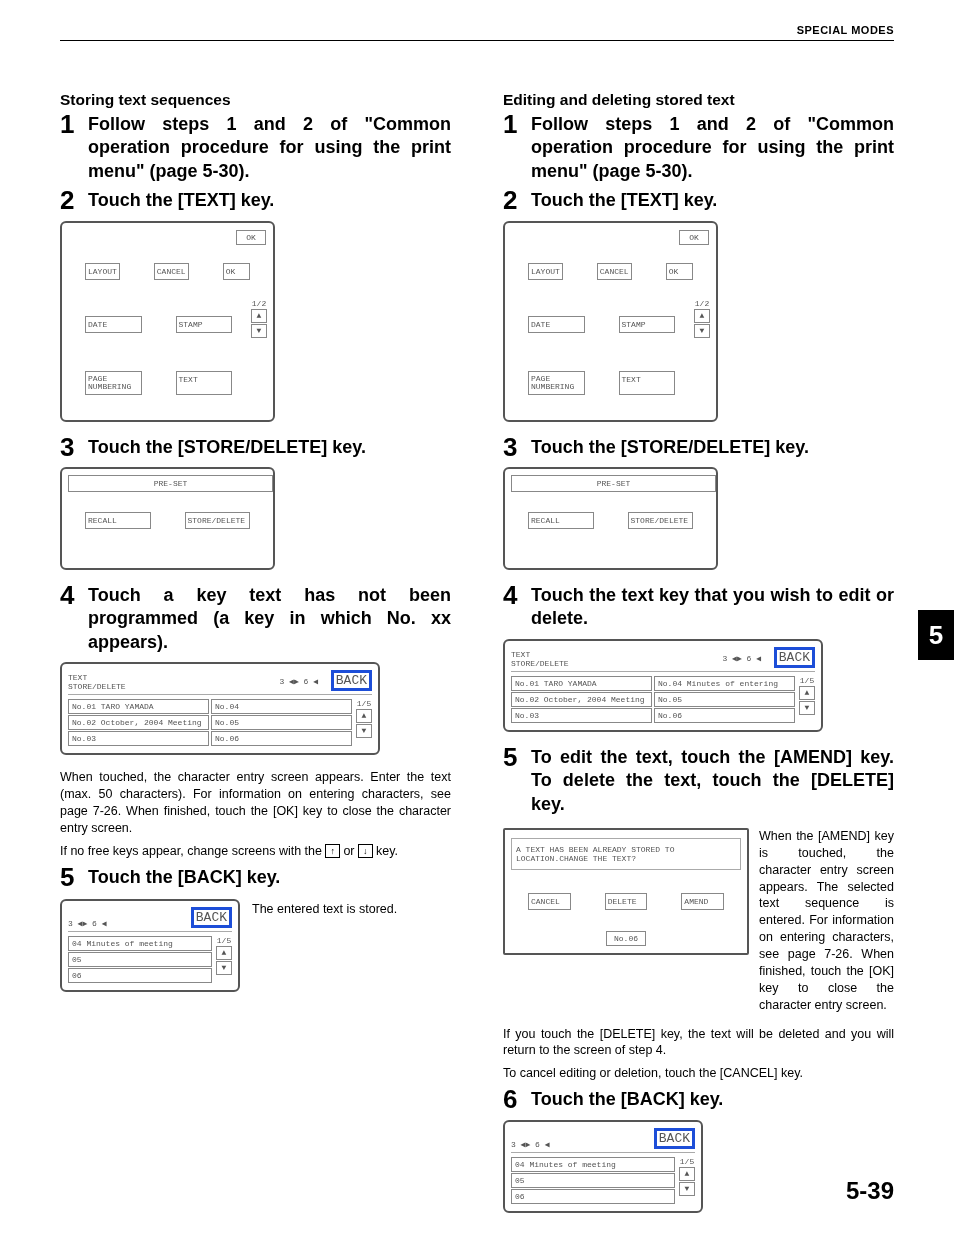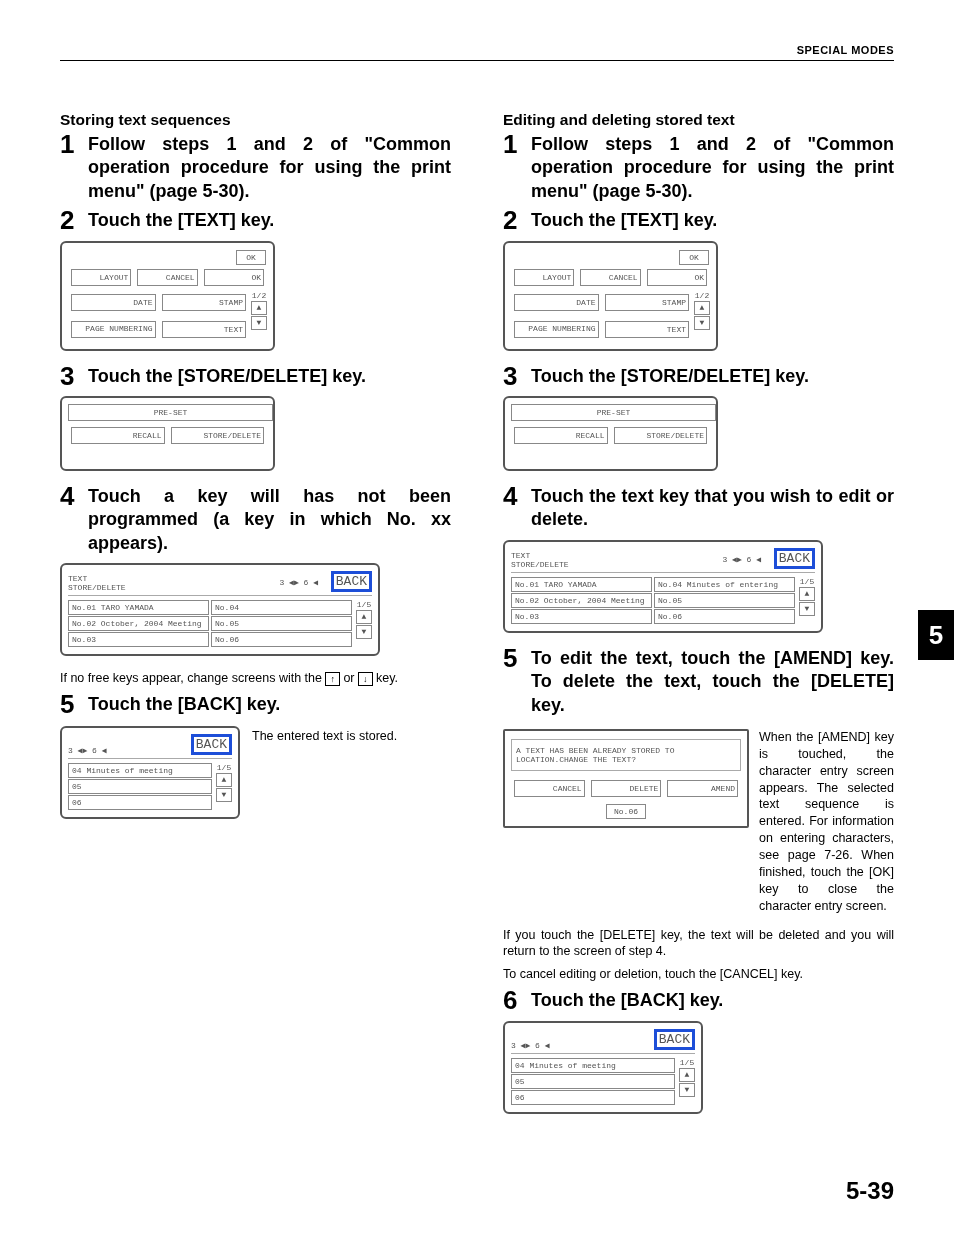--- a/index.html
+++ b/index.html
@@ -8,21 +8,21 @@
     padding: 0;
     background: #fff;
     color: #000;
     font-size: 12px;
   }
   .page {
     width: 954px;
     height: 1235px;
     position: relative;
     box-sizing: border-box;
-    padding: 44px 60px 30px 60px;
+    padding: 24px 60px 30px 60px;
   }
   .header-right {
     text-align: right;
     font-weight: bold;
     font-size: 11px;
     letter-spacing: 0.5px;
   }
   hr.top-rule {
     border: none;
     border-top: 1.5px solid #000;
@@ -86,21 +86,21 @@
     border: 1px solid #888;
     padding: 2px 4px;
     margin: 1px;
     text-align: center;
     min-width: 40px;
     font-size: 8px;
     box-sizing: border-box;
     vertical-align: top;
   }
   .btn-row { display: flex; justify-content: space-between; margin-bottom: 2px; }
-  .btn-half { flex: 1; margin: 3px; border: 1px solid #888; padding: 3px 2px; text-align: right; font-size: 8px; }
+  .btn-half { flex: 1; margin: 17px; border: 1px solid #888; padding: 3px 2px; text-align: left; font-size: 8px; }
   .btn-full { width: 100%; border: 1px solid #888; padding: 3px 2px; text-align: center; font-size: 8px; margin-bottom: 3px; }
   .page-ind { font-size: 8px; text-align: center; }
   .field-row {
     border: 1px solid #888;
     padding: 2px 3px;
     font-size: 8px;
     margin-bottom: 1px;
     text-align: left;
   }
   .flex2 { display: flex; gap: 2px; }
@@ -213,21 +213,21 @@
         <div class="btn-full">PRE-SET</div>
         <div class="btn-row">
           <span class="btn-half">RECALL</span>
           <span class="btn-half">STORE/DELETE</span>
         </div>
         <div style="height:14px"></div>
       </div>
 
       <div class="step">
         <div class="step-num">4</div>
-        <div class="step-text">Touch a key will has not been programmed (a key in which No. xx appears).</div>
+        <div class="step-text">Touch a key text has not been programmed (a key in which No. xx appears).</div>
       </div>
 
       <div class="screen screen-wide">
         <div class="header-bar">
           <div>
             <span>TEXT</span><br>
             <span>STORE/DELETE</span>
           </div>
           <div>
             <span>3   ◀▶ 6   ◀</span>
@@ -250,20 +250,21 @@
               </div>
           </div>
           <div class="scroll-col">
             <div class="page-ind">1/5</div>
             <div class="up">▲</div>
             <div class="down">▼</div>
           </div>
         </div>
       </div>
 
+      <div class="body-text">When touched, the character entry screen appears. Enter the text (max. 50 characters). For information on entering characters, see page 7-26. When finished, touch the [OK] key to close the character entry screen.</div>
       <div class="body-text">
         <span>If no free keys appear, change screens with the </span><span class="small-key">↑</span><span> or </span><span class="small-key">↓</span><span> key.</span>
       </div>
 
       <div class="step">
         <div class="step-num">5</div>
         <div class="step-text">Touch the [BACK] key.</div>
       </div>
 
       <div class="step-row-5">

